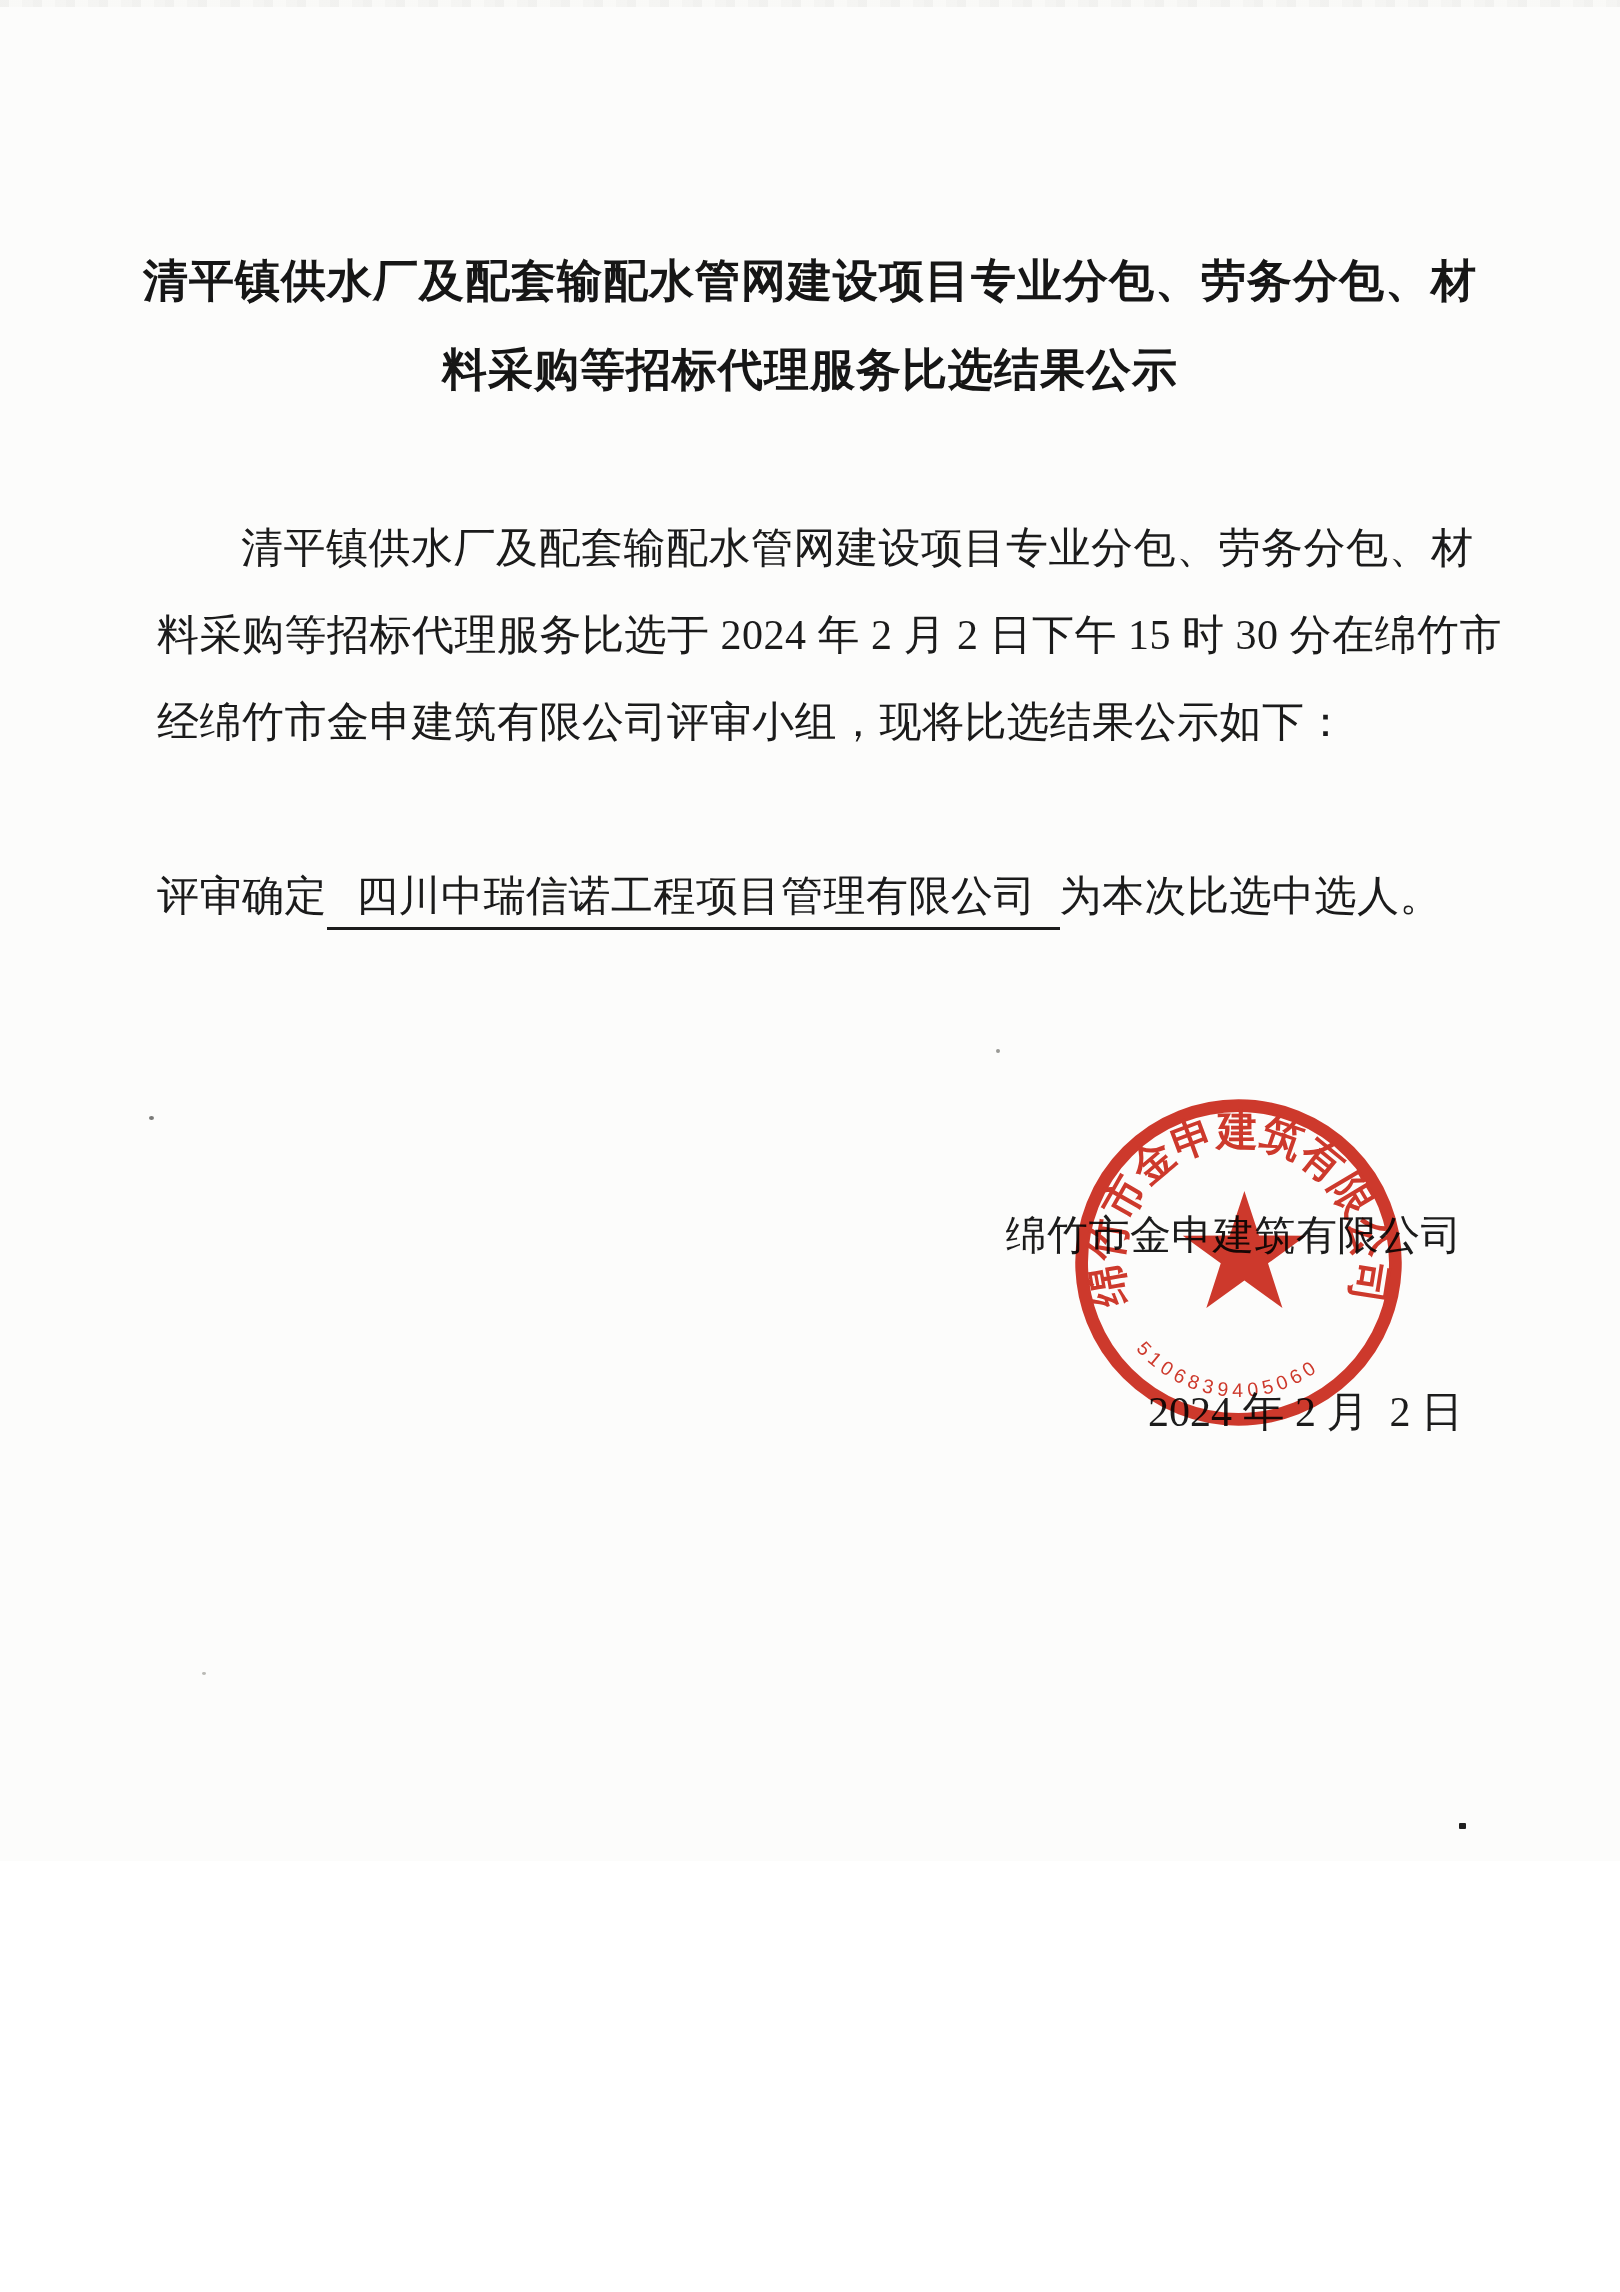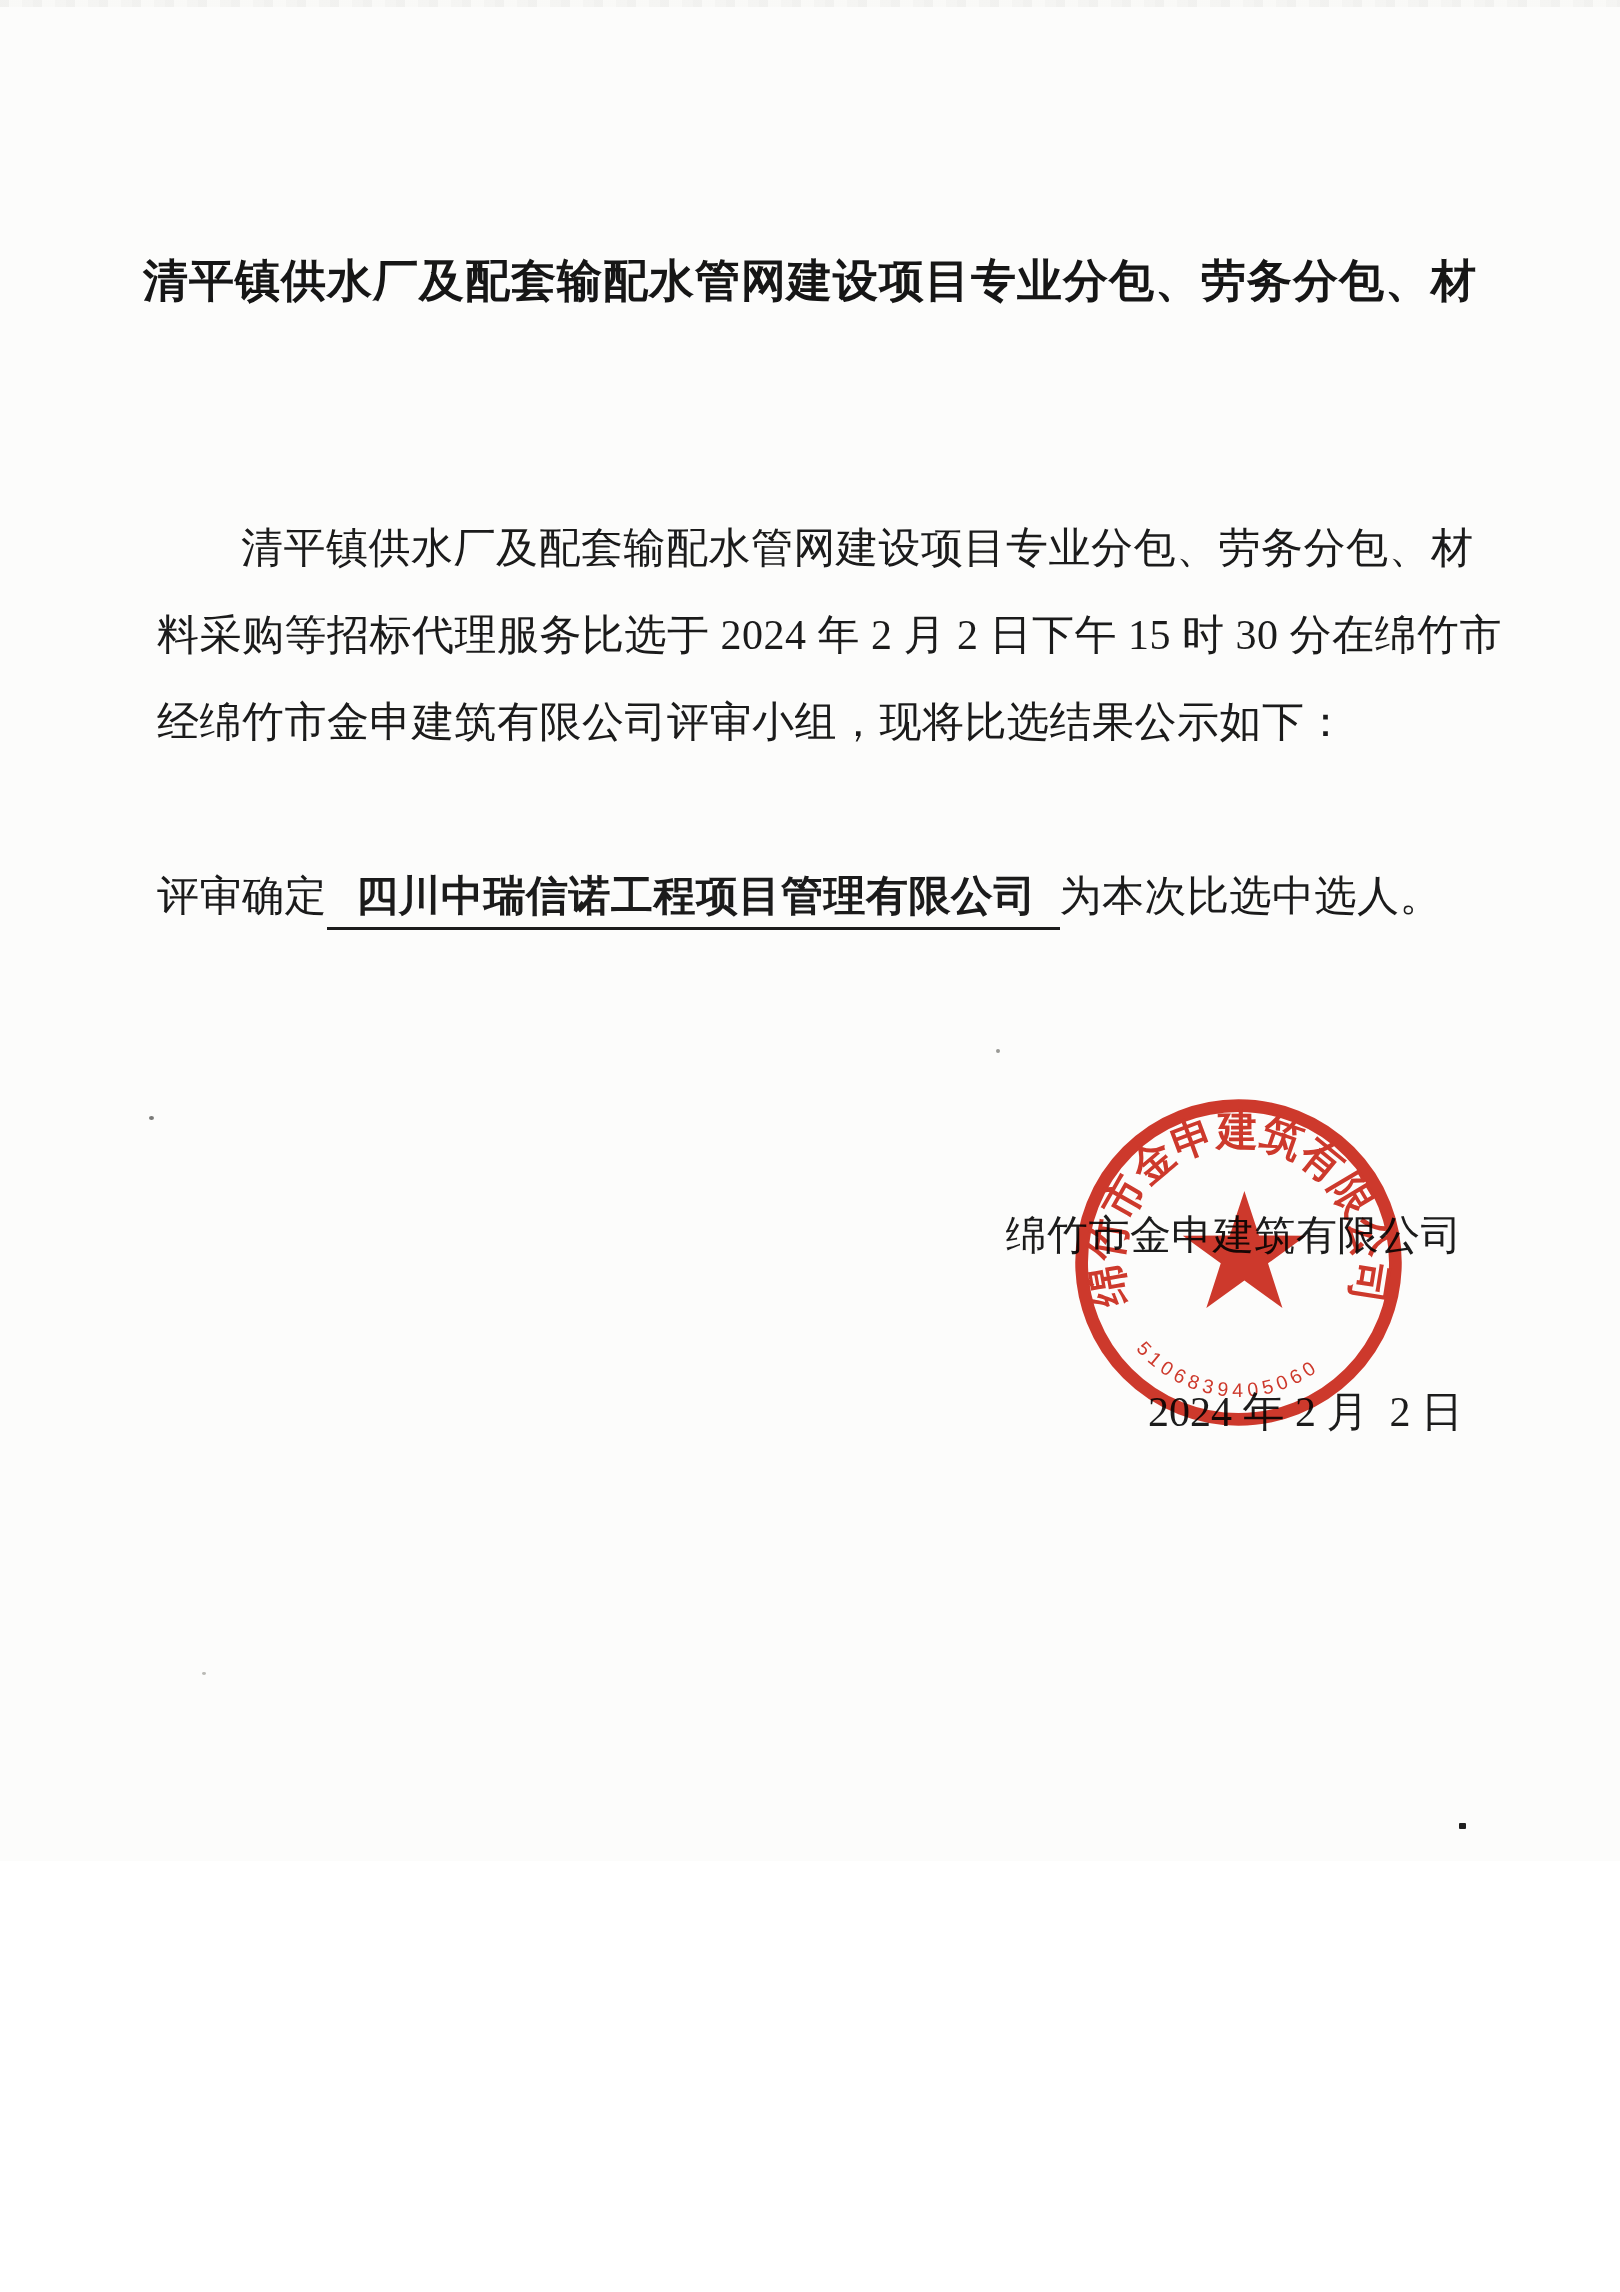--- a/index.html
+++ b/index.html
@@ -38,21 +38,20 @@
   .indent{padding-left:84px;}
   .bl1{top:520px;}
   .bl2{top:607px;}
   .bl3{top:694px;}
   .bl4{top:781px;}
   .bl5{top:868px;}
   .winner-underline{
     display:inline-block;
     border-bottom:3.9px solid #1c1c1c;
     padding:0 23.5px 2.9px 29px;
-    font-weight:bold;
   }
   .signature{
     position:absolute;right:158px;top:1208px;
     font-size:41px;letter-spacing:0.5px;color:#1c1c1c;
     white-space:nowrap;
   }
   .doc-date{
     position:absolute;right:157px;top:1384px;
     font-size:42px;color:#1c1c1c;
     white-space:pre;
@@ -81,20 +80,21 @@
   .speck.s4{left:202px;top:1672px;width:3.9px;height:2.9px;background:#b9b9b5;}
 </style>
 </head>
 <body>
 
 <div class="page">
 
   <div class="scan-edge"></div>
 
   <div class="title-line l1">清平镇供水厂及配套输配水管网建设项目专业分包、劳务分包、材</div>
+  <div class="title-line l2">料采购等招标代理服务比选结果公示</div>
 
   <div class="body-line bl1 indent">清平镇供水厂及配套输配水管网建设项目专业分包、劳务分包、材</div>
   <div class="body-line bl2">料采购等招标代理服务比选于 2024 年 2 月 2 日下午 15 时 30 分在绵竹市</div>
   <div class="body-line bl3">经绵竹市金申建筑有限公司评审小组，现将比选结果公示如下：</div>
   <div class="body-line bl5">
     <span>评审确定</span><span class="winner-underline">四川中瑞信诺工程项目管理有限公司</span><span>为本次比选中选人。</span>
   </div>
 
   <div class="signature">绵竹市金申建筑有限公司</div>
   <div class="doc-date">2024 年 2 月  2 日</div>

